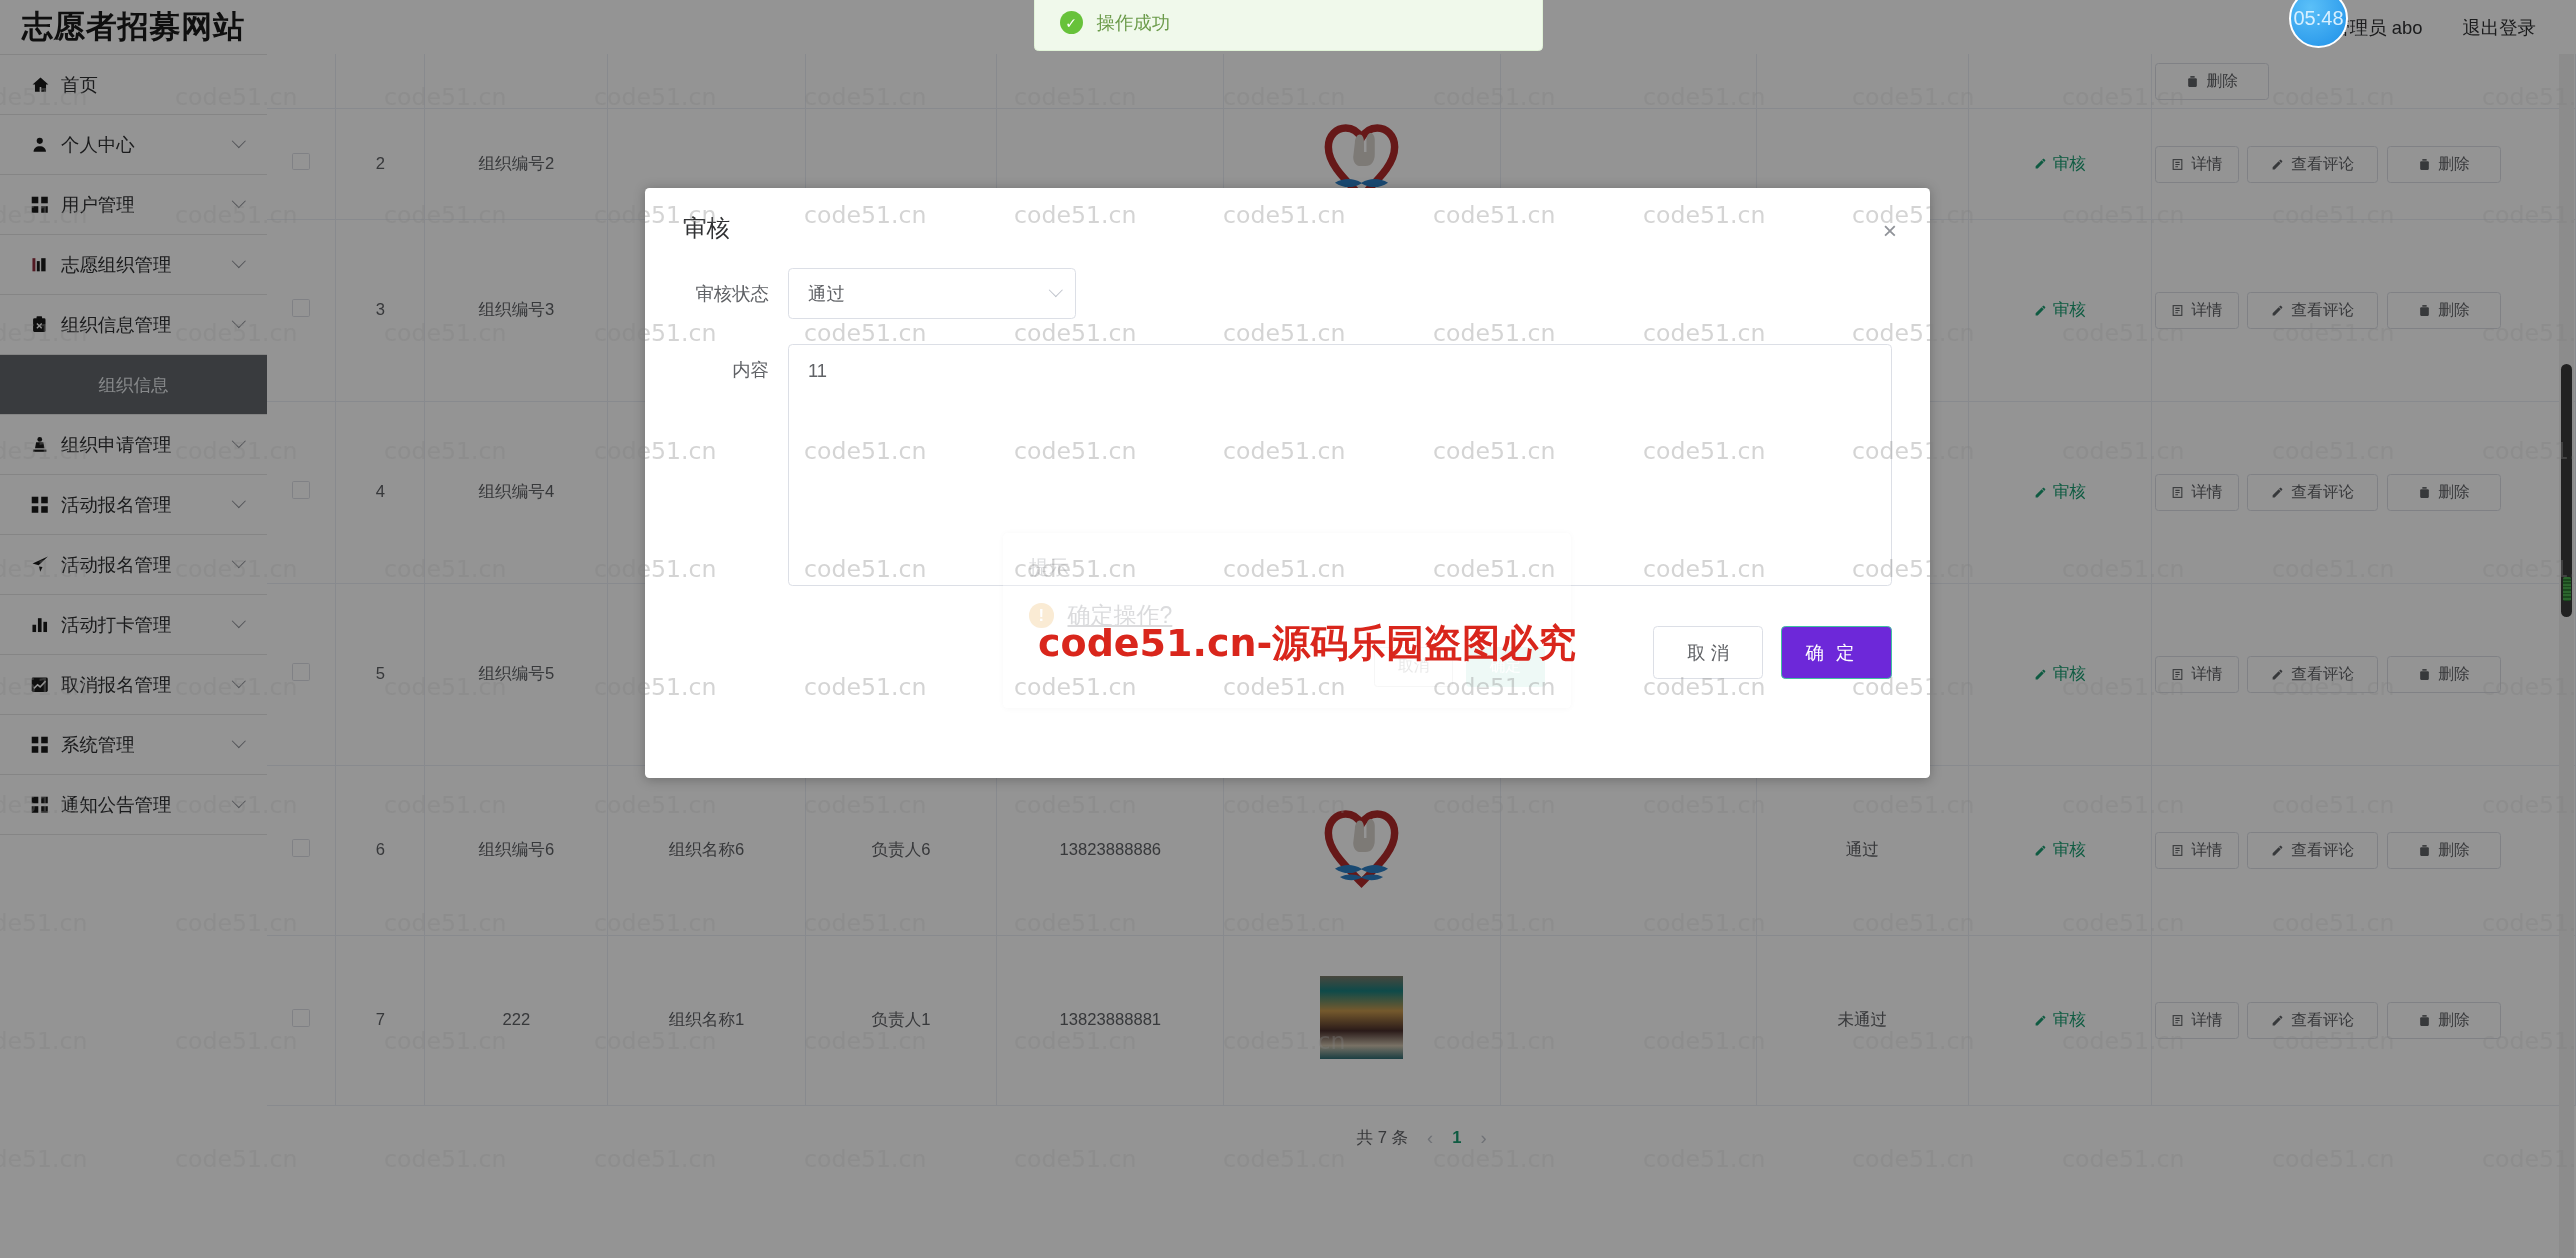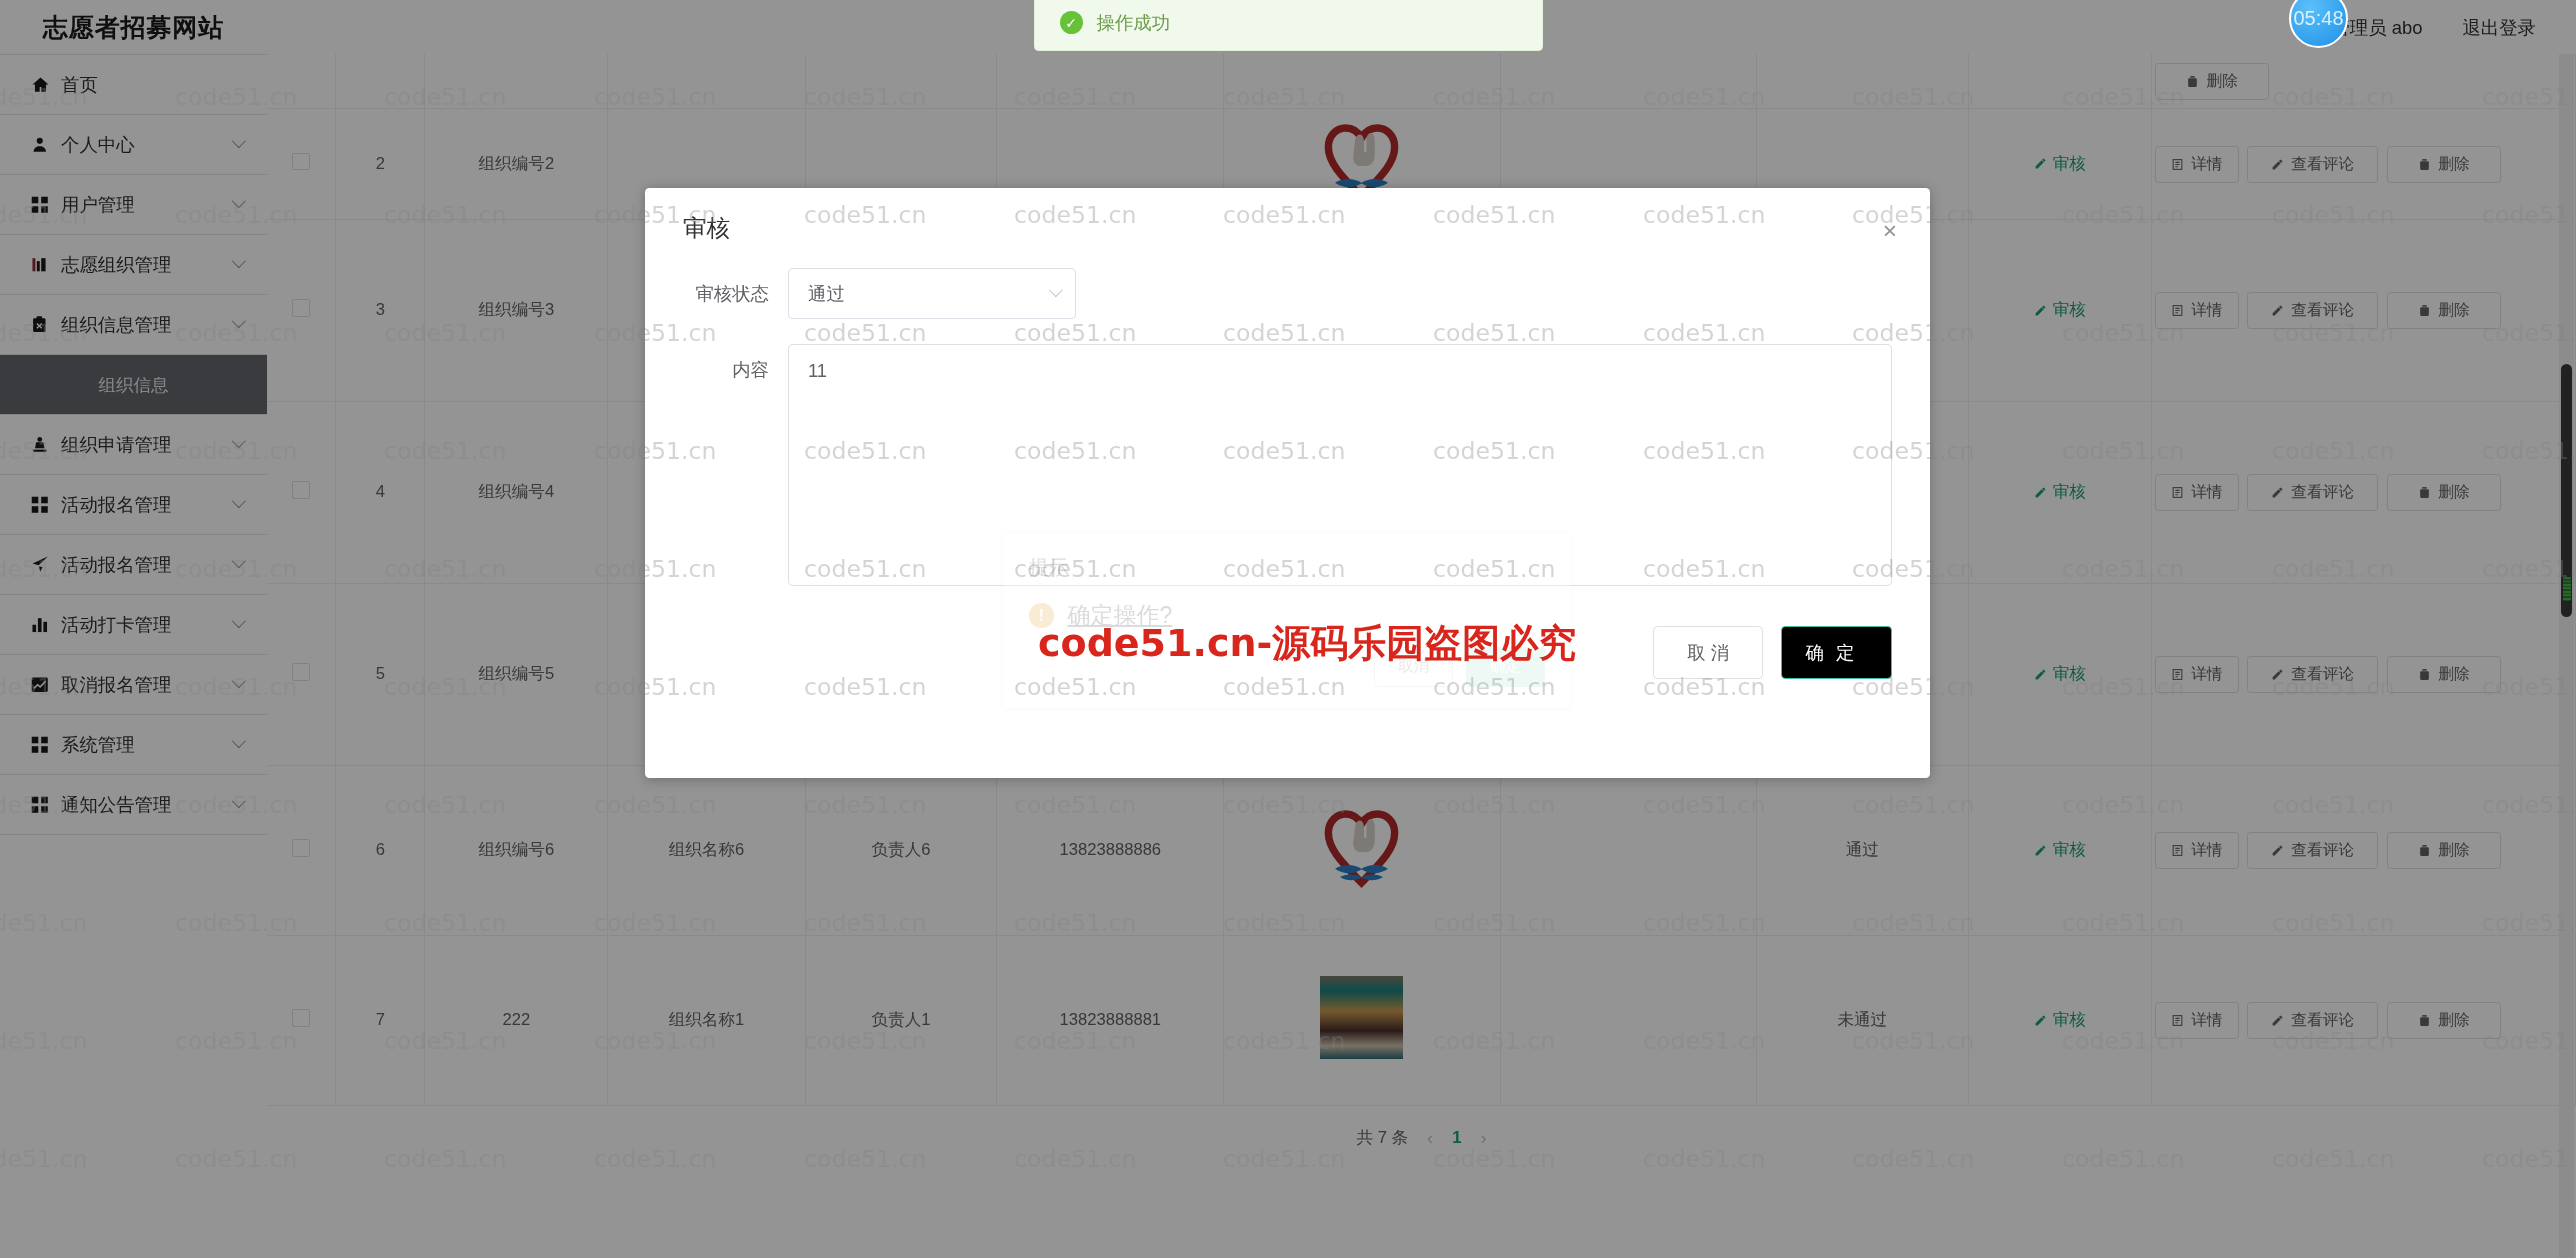--- a/index.html
+++ b/index.html
@@ -15,21 +15,21 @@
   
   .sidebar {
     position: absolute; left: 0; top: 0;
     width: 267px; height: 1258px;
     background: #ffffff;
     z-index: 5;
   }
   .brand {
     height: 54px;
     display: flex; align-items: center; justify-content: center;
-    font-size: 25px; font-weight: bold; color: #1a1a1a;
+    font-size: 31px; font-weight: bold; color: #1a1a1a;
     letter-spacing: 0.9px;
     background: #ffffff;
   }
   .menu { border-top: 0.9px solid #e6e6e6; }
   .menu-item {
     height: 60px;
     display: flex; align-items: center;
     padding: 0 23px 0 31px;
     border-bottom: 0.9px solid #e6e6e6;
     color: #303133; font-size: 18.4px;
@@ -209,21 +209,21 @@
     background: #fff; line-height: 1.5;
   }
   .modal-footer {
     display: flex; justify-content: flex-end; gap: 17.5px;
     padding: 15.7px 38px 0 38px;
   }
   .btn {
     border-radius: 4.4px; font-size: 18.4px; cursor: pointer;
     padding: 13px 33px; border: 0.9px solid #dcdfe6; background: #fff; color: #606266;
   }
-  .btn.primary { background: #000000; border-color: #40c0a0; color: #fff; letter-spacing: 3.5px; padding-left: 24px; }
+  .btn.primary { background: #6d28d9; border-color: #40c0a0; color: #fff; letter-spacing: 3.5px; padding-left: 24px; }
 
   
   .confirm {
     position: absolute; left: 1003px; top: 533px;
     width: 568px; height: 175px;
     background: #ffffff; border-radius: 4.4px;
     box-shadow: 0 0.9px 7px rgba(0,0,0,.10);
     opacity: .32; z-index: 50;
   }
   .confirm-title { font-size: 20px; color: #909399; padding: 21px 26px 0 26px; }

